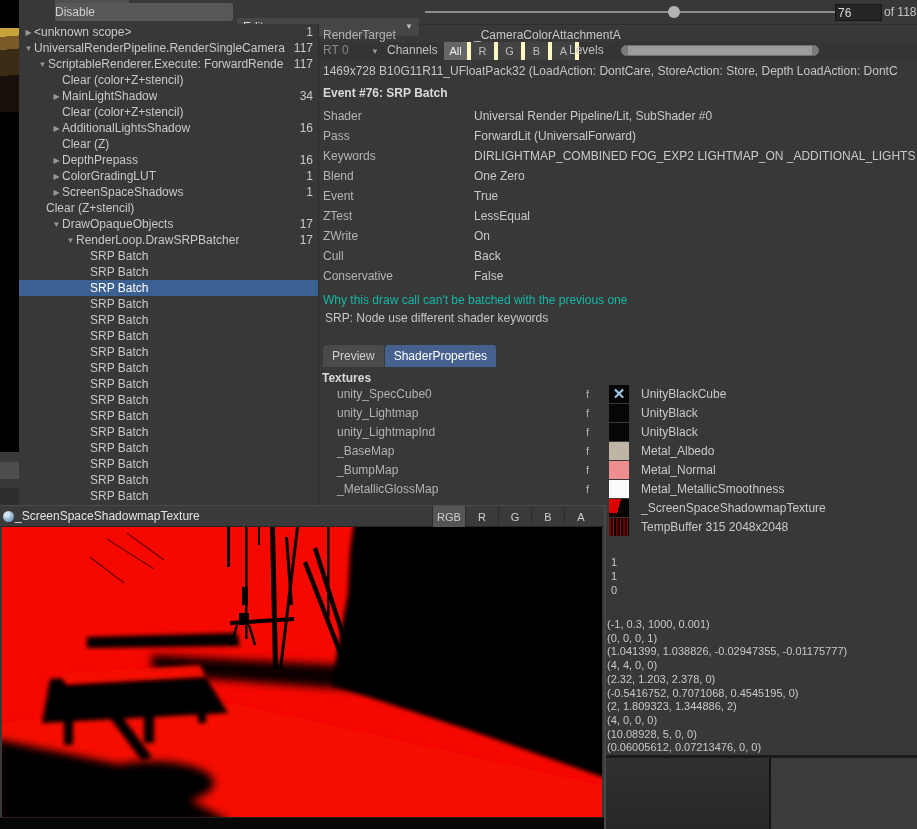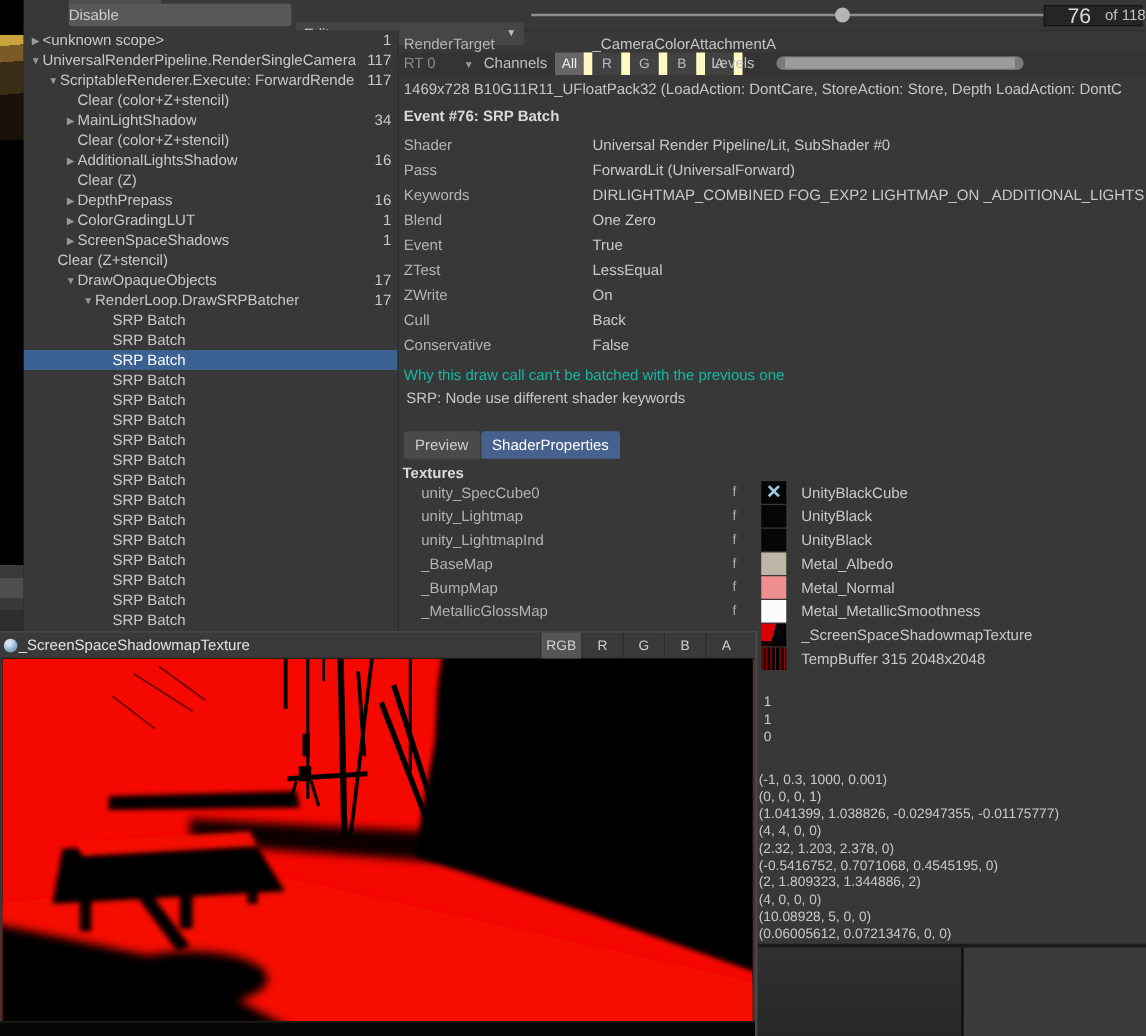--- a/index.html
+++ b/index.html
@@ -19,21 +19,21 @@
   
   #toolbar{position:absolute;left:0;top:0;width:898px;height:24px;background:#383838;border-bottom:1px solid #2e2e2e;}
   #disable-btn{position:absolute;left:36px;top:3px;width:178px;height:18px;background:#585858;
     border-radius:2px;color:#cdcdcd;font-size:12px;line-height:18px;}
   #target-dd{position:absolute;left:218px;top:3px;width:182px;height:18px;background:#464646;
     border-radius:2px;color:#d6d6d6;font-size:12px;line-height:18px;padding-left:6px;box-sizing:border-box;margin-top:15px;}
   #target-dd .dd-arrow{position:absolute;right:6px;top:0;color:#bdbdbd;font-size:8px;line-height:18px;}
   #event-slider{position:absolute;left:406px;top:11px;width:410px;height:2px;background:#8d8d8d;}
   #event-handle{position:absolute;left:649px;top:6px;width:12px;height:12px;border-radius:50%;background:#b4b4b4;}
   #event-number{position:absolute;left:816px;top:4px;width:41px;height:15px;background:#252525;
-    border:1px solid #151515;color:#d8d8d8;font-size:17px;font-family:"Liberation Sans",sans-serif;padding:0 18px;}
+    border:1px solid #151515;color:#d8d8d8;font-size:12px;font-family:"Liberation Sans",sans-serif;padding:0 2px;}
   #event-total{position:absolute;left:865px;top:5px;color:#c4c4c4;font-size:12px;}
   
   #tree{position:absolute;left:0;top:24px;width:299px;height:480px;overflow:hidden;background:#383838;}
   .tree-row{height:16px;display:flex;align-items:center;font-size:12px;color:#c8c8c8;white-space:nowrap;box-sizing:border-box;text-align:center;}
   .tree-row.selected{background:var(--selection-blue);color:#fff;}
   .tree-row .arrow{width:11px;font-size:8px;color:#989898;flex:0 0 11px;text-align:center;}
   .tree-row.arrow-open .arrow::before{content:"▼";}
   .tree-row.arrow-closed .arrow::before{content:"▶";}
   .tree-row .tlabel{overflow:hidden;}
   .tree-row .tcount{margin-left:auto;padding-right:5px;color:#c8c8c8;}
@@ -43,21 +43,21 @@
   #details{position:absolute;left:300px;top:0;width:598px;height:758px;font-size:12px;color:#c6c6c6;}
   .lbl{color:#b4b4b4;}
   .row-rt{position:absolute;left:4px;top:28px;white-space:nowrap;}
   .row-rt .val{position:absolute;left:151px;}
   #rt-row2{position:absolute;left:0;top:42px;width:598px;height:18px;background:#343434;}
   #rt-select{position:absolute;left:4px;top:1px;width:60px;color:#8a8a8a;font-size:12px;}
   #rt-select .dd-arrow{position:absolute;left:48px;top:4px;font-size:8px;color:#9a9a9a;}
   #channels-label{position:absolute;left:68px;top:1px;color:#c0c0c0;}
   #channel-btns{position:absolute;left:125px;top:0;display:flex;height:18px;}
   .chan{min-width:21px;padding:0 1px;height:18px;line-height:18px;text-align:center;font-size:11px;
-    color:#bdbdbd;background:#424242;border-right:7px solid #fef9c3;}
+    color:#bdbdbd;background:#424242;border-right:4px solid #fef9c3;}
   .chan.selected{background:#666;color:#f0f0f0;}
   #levels-label{position:absolute;left:250px;top:1px;color:#c0c0c0;}
   #levels-bar{position:absolute;left:302px;top:3px;width:198px;height:11px;background:#9c9c9c;
     border-radius:6px;border:1px solid #707070;box-sizing:border-box;}
   #levels-bar::before,#levels-bar::after{content:"";position:absolute;top:0;width:6px;height:9px;background:#7a7a7a;}
   #levels-bar::before{left:0;border-radius:5px 0 0 5px;}
   #levels-bar::after{right:0;border-radius:0 5px 5px 0;}
   #rt-info{position:absolute;left:4px;top:64px;width:594px;white-space:nowrap;overflow:hidden;color:#c6c6c6;}
   #event-title{position:absolute;left:4px;top:86px;font-weight:bold;color:#dadada;}
   #prop-rows{position:absolute;left:4px;top:106px;width:594px;}

